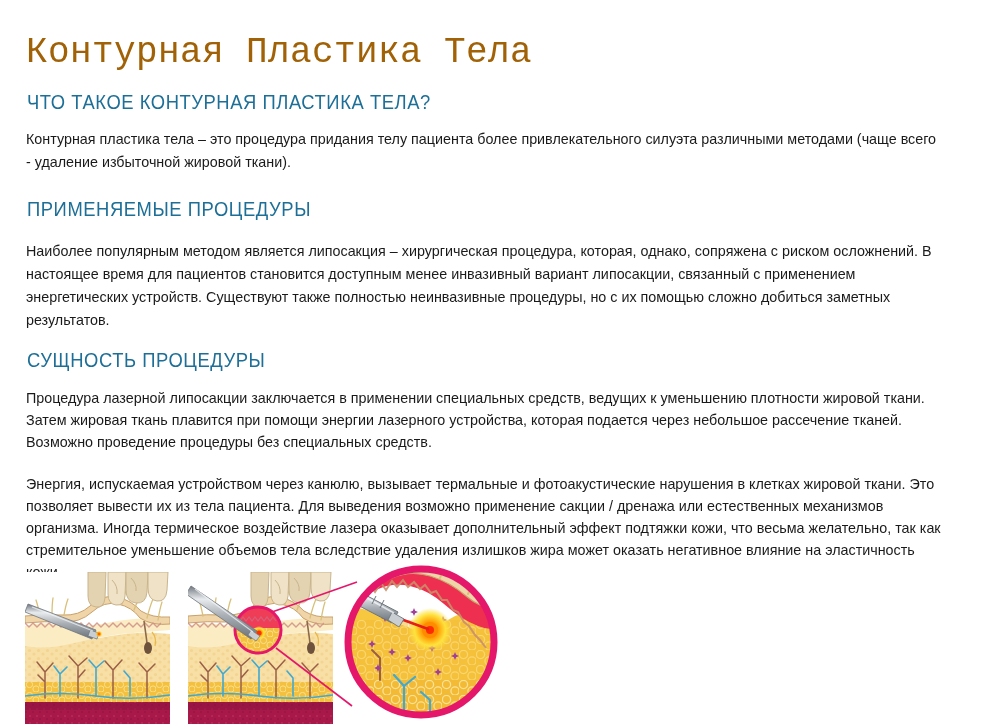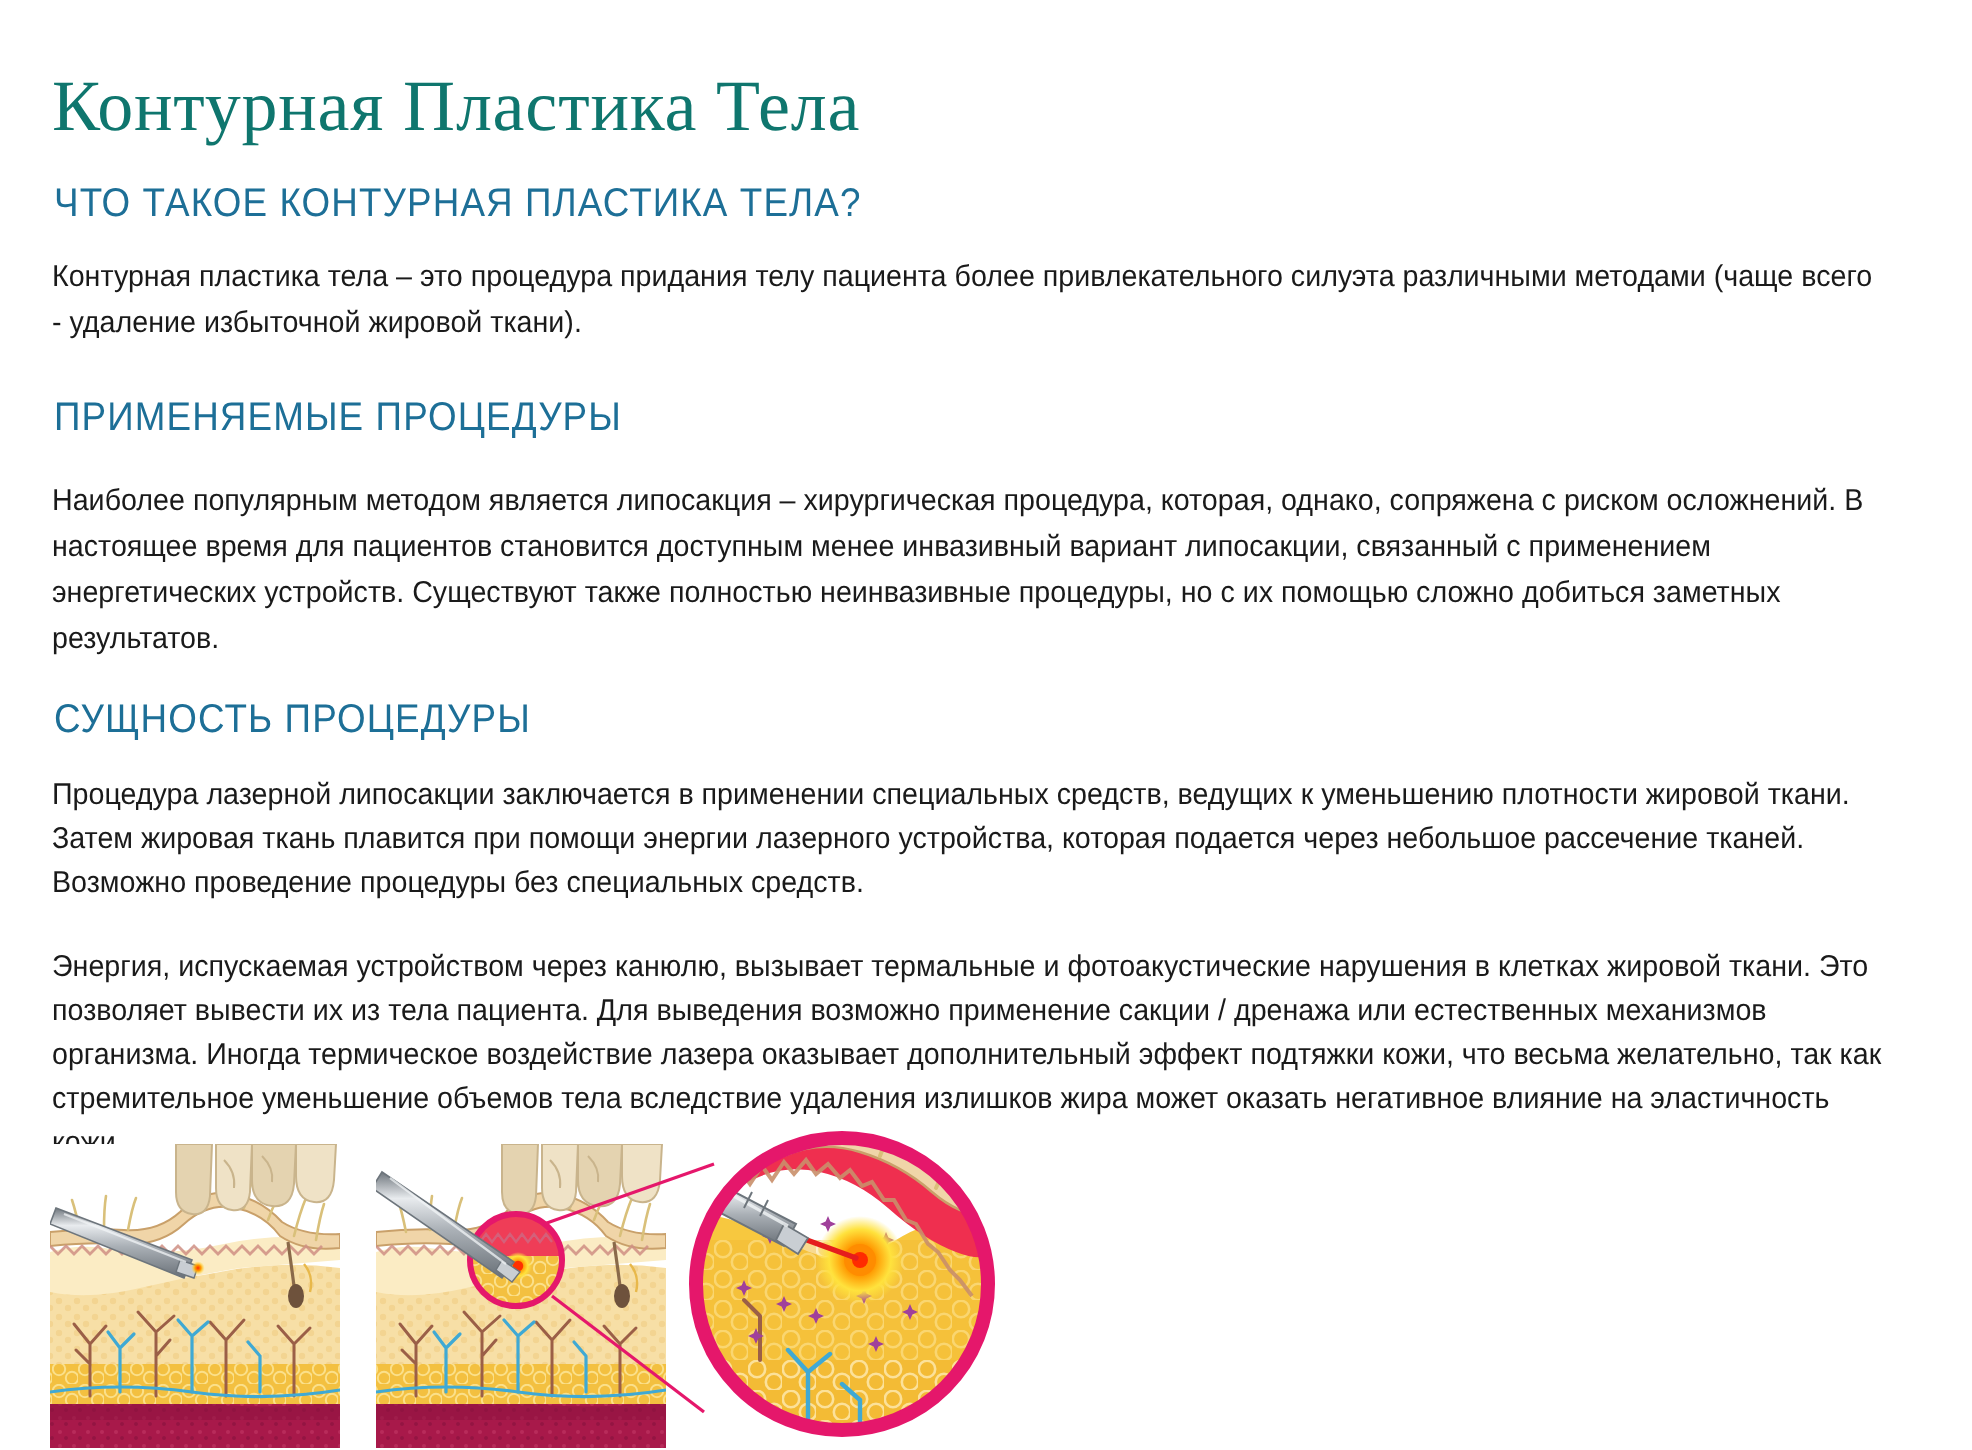--- a/index.html
+++ b/index.html
@@ -19,25 +19,25 @@
     position: relative;
     width: 986px;
     height: 725px;
     background: #ffffff;
   }
 
   .page-title {
     position: absolute;
     left: 26px;
     top: 6px;
-    font-family: Liberation Serif, serif;
+    font-family: Liberation Mono, monospace;
     font-size: 36px;
     font-weight: 400;
     letter-spacing: 0.4px;
-    color: #0f766e;
+    color: #a16207;
     line-height: 46px;
     white-space: nowrap;
   }
 
   .section-heading {
     position: absolute;
     left: 27px;
     font-family: "Liberation Sans Narrow", "Liberation Sans", sans-serif;
     font-size: 20px;
     font-weight: 400;

